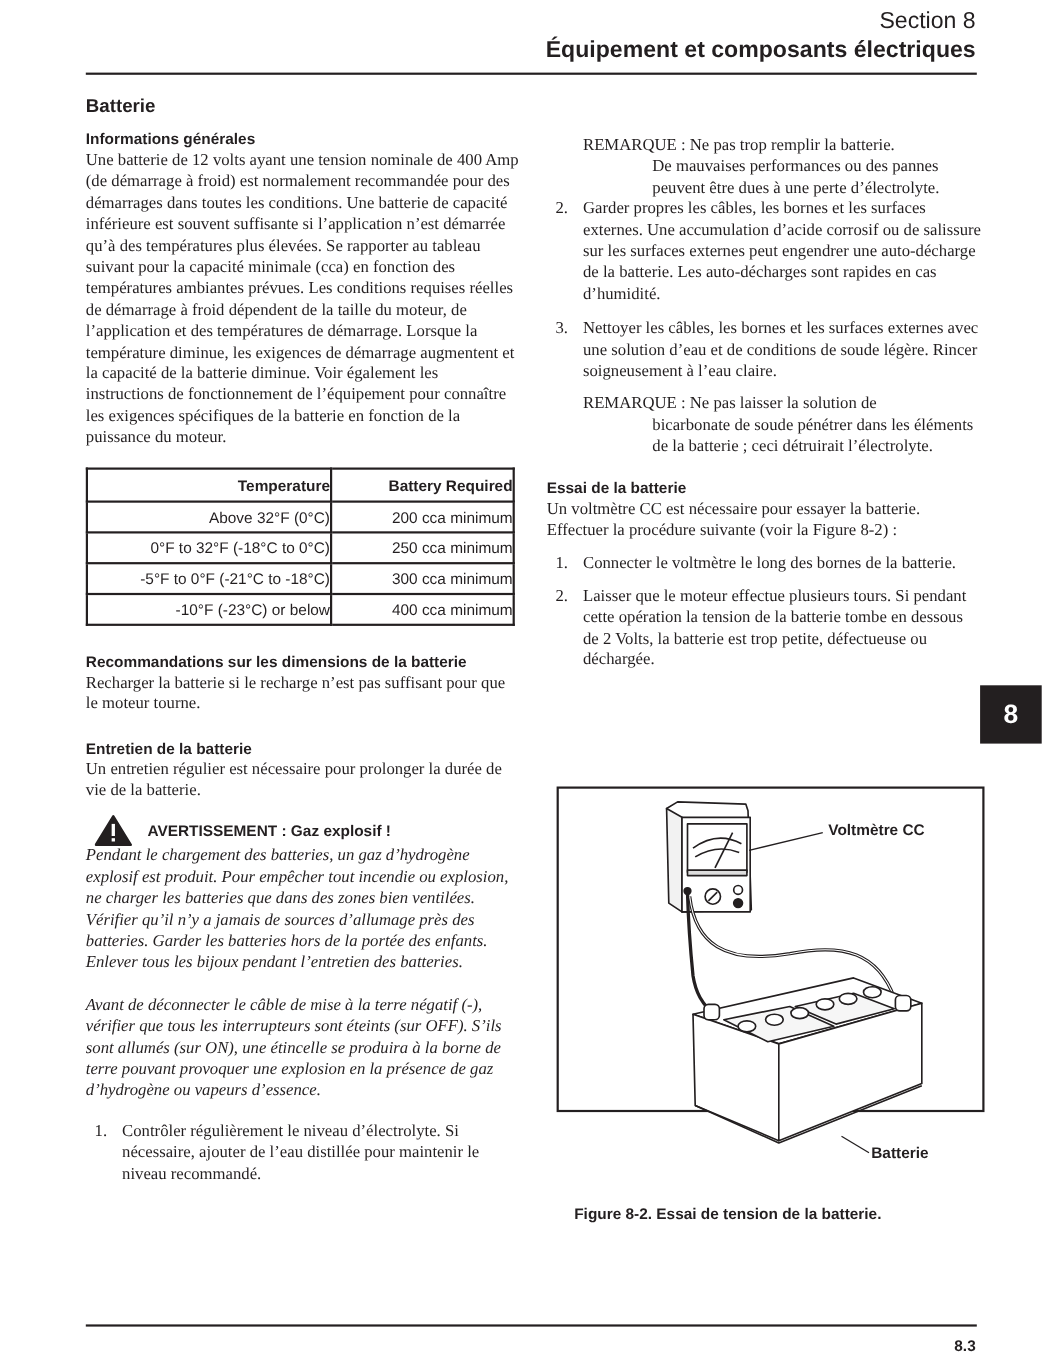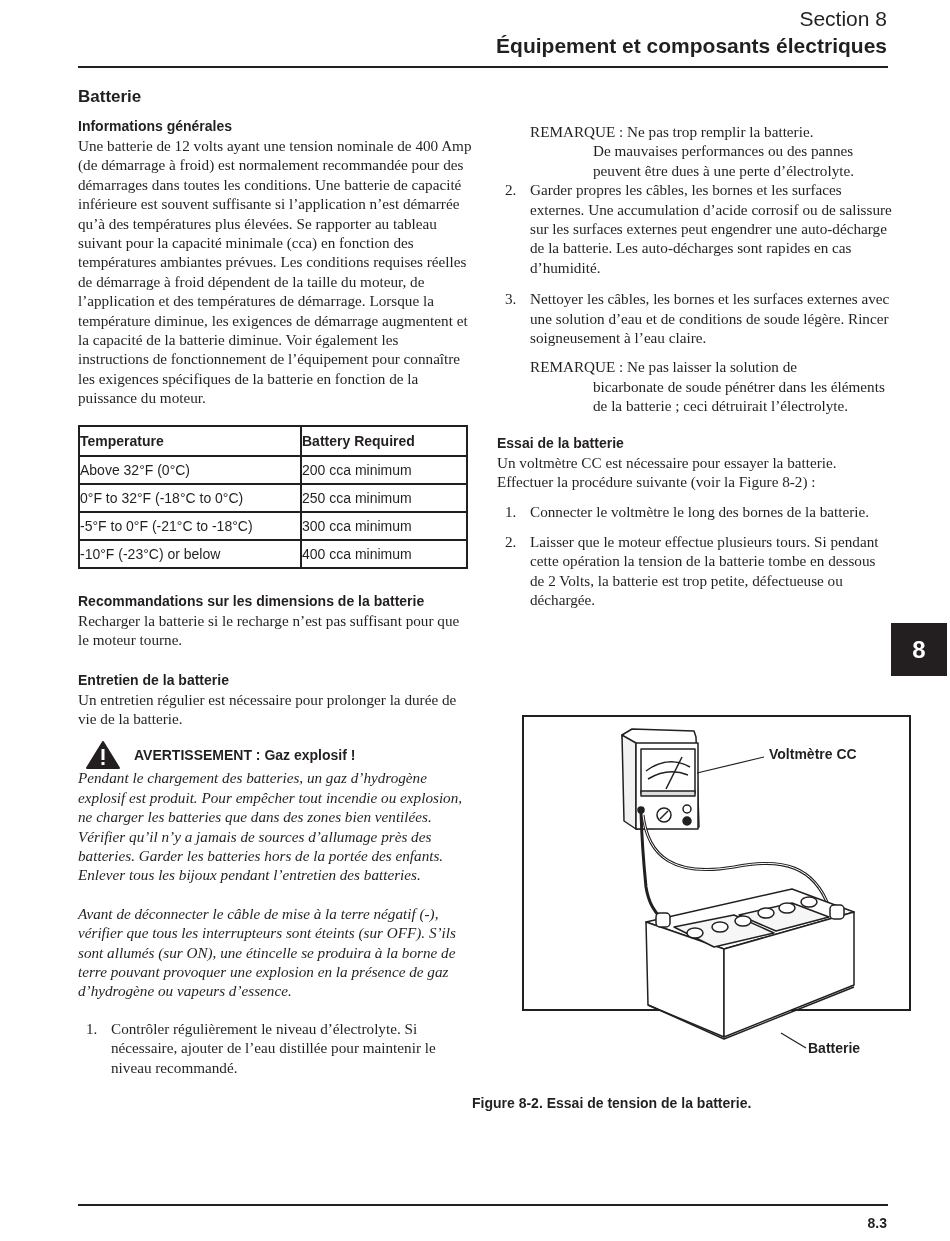--- a/index.html
+++ b/index.html
@@ -17,38 +17,38 @@
 
     .col-left { position: absolute; left: 78px; top: 86px; width: 395px; }
     .col-right { position: absolute; left: 497px; top: 87px; width: 395px; margin-top: 35px; }
 
     h2.title { font-family: "Liberation Sans", sans-serif; font-weight: bold; font-size: 17px; margin: 0 0 9px 0; line-height: 22px; }
     h3 { font-family: "Liberation Sans", sans-serif; font-weight: bold; font-size: 14px; margin: 0; line-height: 19px; }
     p { margin: 0; font-family: "Liberation Serif", serif; font-size: 15.2px; line-height: 19.4px; }
     p.it { font-style: italic; }
 
     table.batt { border-collapse: collapse; margin-top: 17px; width: 390px; font-family: "Liberation Sans", sans-serif; font-size: 14px; }
-    table.batt th, table.batt td { border: 2px solid #231f20; text-align: left; height: 26px; padding: 0; }
+    table.batt th, table.batt td { border: 2px solid #231f20; text-align: right; height: 26px; padding: 0; }
     table.batt th { font-weight: bold; height: 28px; }
     table.batt .c1 { width: 220px; }
 
     .warn { display: flex; align-items: center; margin-top: 14px; height: 26px; }
     .warn svg { margin-left: 8px; margin-right: 14px; }
     .warn span { font-family: "Liberation Sans", sans-serif; font-weight: bold; font-size: 14px; }
 
     ol.steps { list-style: none; margin: 0; padding: 0; }
     ol.steps li { position: relative; padding-left: 33px; font-family: "Liberation Serif", serif; font-size: 15.2px; line-height: 19.4px; }
     ol.steps li .num { position: absolute; left: 8px; top: 0; }
 
     .note { font-family: "Liberation Serif", serif; font-size: 15.2px; line-height: 19.4px; padding-left: 33px; }
     .note .indent { padding-left: 63px; display: block; }
 
-    .figure { position: absolute; left: 522px; top: 715px; width: 389px; height: 296px; border: 2px solid #231f20; box-sizing: border-box; }
+    .figure { position: absolute; left: 506px; top: 715px; width: 389px; height: 296px; border: 2px solid #231f20; box-sizing: border-box; }
     .fig-label { position: absolute; font-family: "Liberation Sans", sans-serif; font-weight: bold; font-size: 14px; }
-    .fig-caption { position: absolute; left: 472px; top: 1095px; font-family: "Liberation Sans", sans-serif; font-weight: bold; font-size: 14px; }
+    .fig-caption { position: absolute; left: 522px; top: 1095px; font-family: "Liberation Sans", sans-serif; font-weight: bold; font-size: 14px; }
   </style>
 </head>
 <body>
 
 <div class="header">
   <div class="l1">Section 8</div>
   <div class="l2">Équipement et composants électriques</div>
 </div>
 <div class="rule-top"></div>
 

